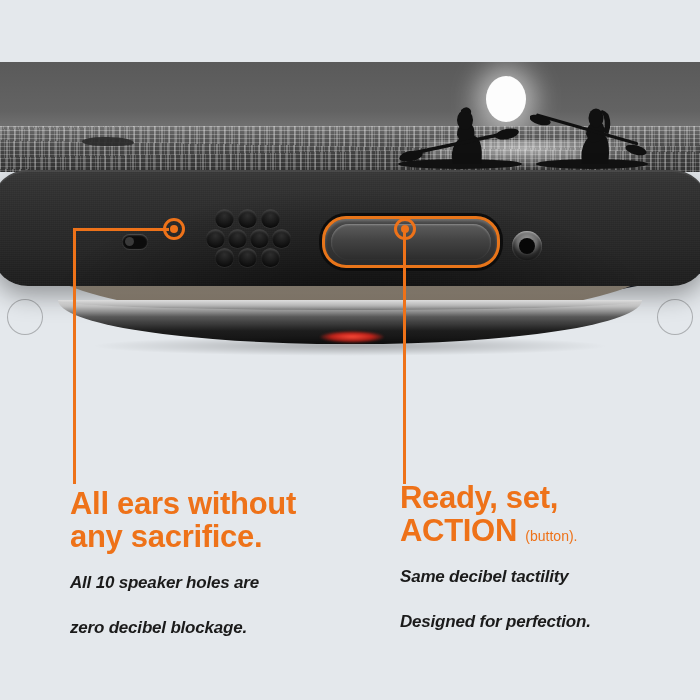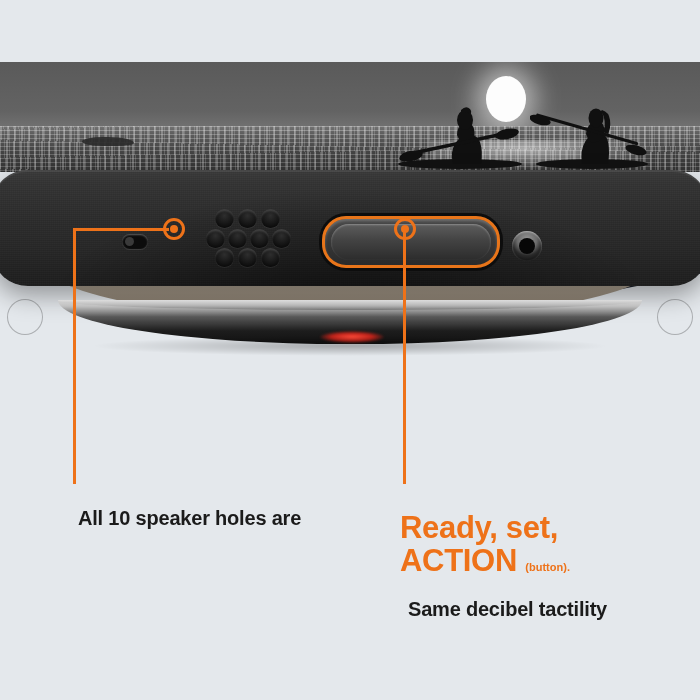--- a/index.html
+++ b/index.html
@@ -92,22 +92,22 @@
   
   .leader{position:absolute;background:#ee7219;}
   .dot{position:absolute;width:22px;height:22px;border-radius:50%;
      border:3px solid #ee7219;background:transparent;box-sizing:border-box;}
   .dot::after{content:"";position:absolute;left:4px;top:4px;width:8px;height:8px;border-radius:50%;
      background:#ee7219;}
 
   
   .col{position:absolute;}
   .head{color:#ee7219;font-size:31px;line-height:1.08;font-weight:700;letter-spacing:-.3px;margin:0;}
-  .head .small{font-size:11px;font-weight:700;letter-spacing:0;}
-  .body{color:#1b1b1b;font-size:20px;line-height:1.34;font-weight:700;margin:8px;letter-spacing:-.2px;}
+  .head .small{font-size:14px;font-weight:400;letter-spacing:0;}
+  .body{color:#1b1b1b;font-size:17px;line-height:1.34;font-weight:700;margin:0;letter-spacing:-.2px;font-style:italic;}
   .nowrap{white-space:nowrap;}
 </style>
 </head>
 <body>
 
 <div id="stage">
 
   <div class="photo-band">
     <div class="sky"></div>
     <div class="sun"></div>
@@ -178,30 +178,36 @@
   </div>
 
   <div class="leader" style="left:73px;top:228px;width:96px;height:3px;"></div>
   <div class="leader" style="left:73px;top:228px;width:3px;height:256px;"></div>
   <div class="dot" style="left:163px;top:218px;"></div>
 
   <div class="leader" style="left:403px;top:228px;width:3px;height:256px;"></div>
   <div class="dot" style="left:394px;top:218px;"></div>
 
   <div class="col" style="left:70px;top:487px;width:310px;">
+    <p class="head">
+      <span class="nowrap">All ears without</span><br>
+      <span class="nowrap">any sacrifice.</span>
+    </p>
     <p class="body" style="margin-top:18px;">
       <span class="nowrap">All 10 speaker holes are</span><br>
       <br>
-    </p>
-  </div>
-
-  <div class="col" style="left:400px;top:511px;width:290px;">
+      <span class="nowrap">zero decibel blockage.</span>
+    </p>
+  </div>
+
+  <div class="col" style="left:400px;top:481px;width:290px;">
     <p class="head">
       <span class="nowrap">Ready, set,</span><br>
       <span class="nowrap">ACTION</span><span>&nbsp;</span><span class="small">(button).</span>
     </p>
     <p class="body" style="margin-top:18px;">
       <span class="nowrap">Same decibel tactility</span><br>
       <br>
+      <span class="nowrap">Designed for perfection.</span>
     </p>
   </div>
 
 </div>
 
 </body></html>

